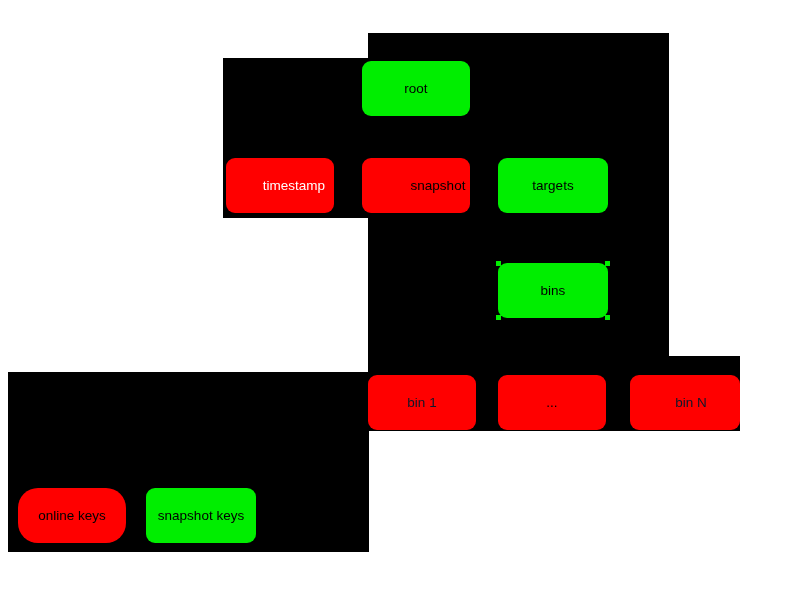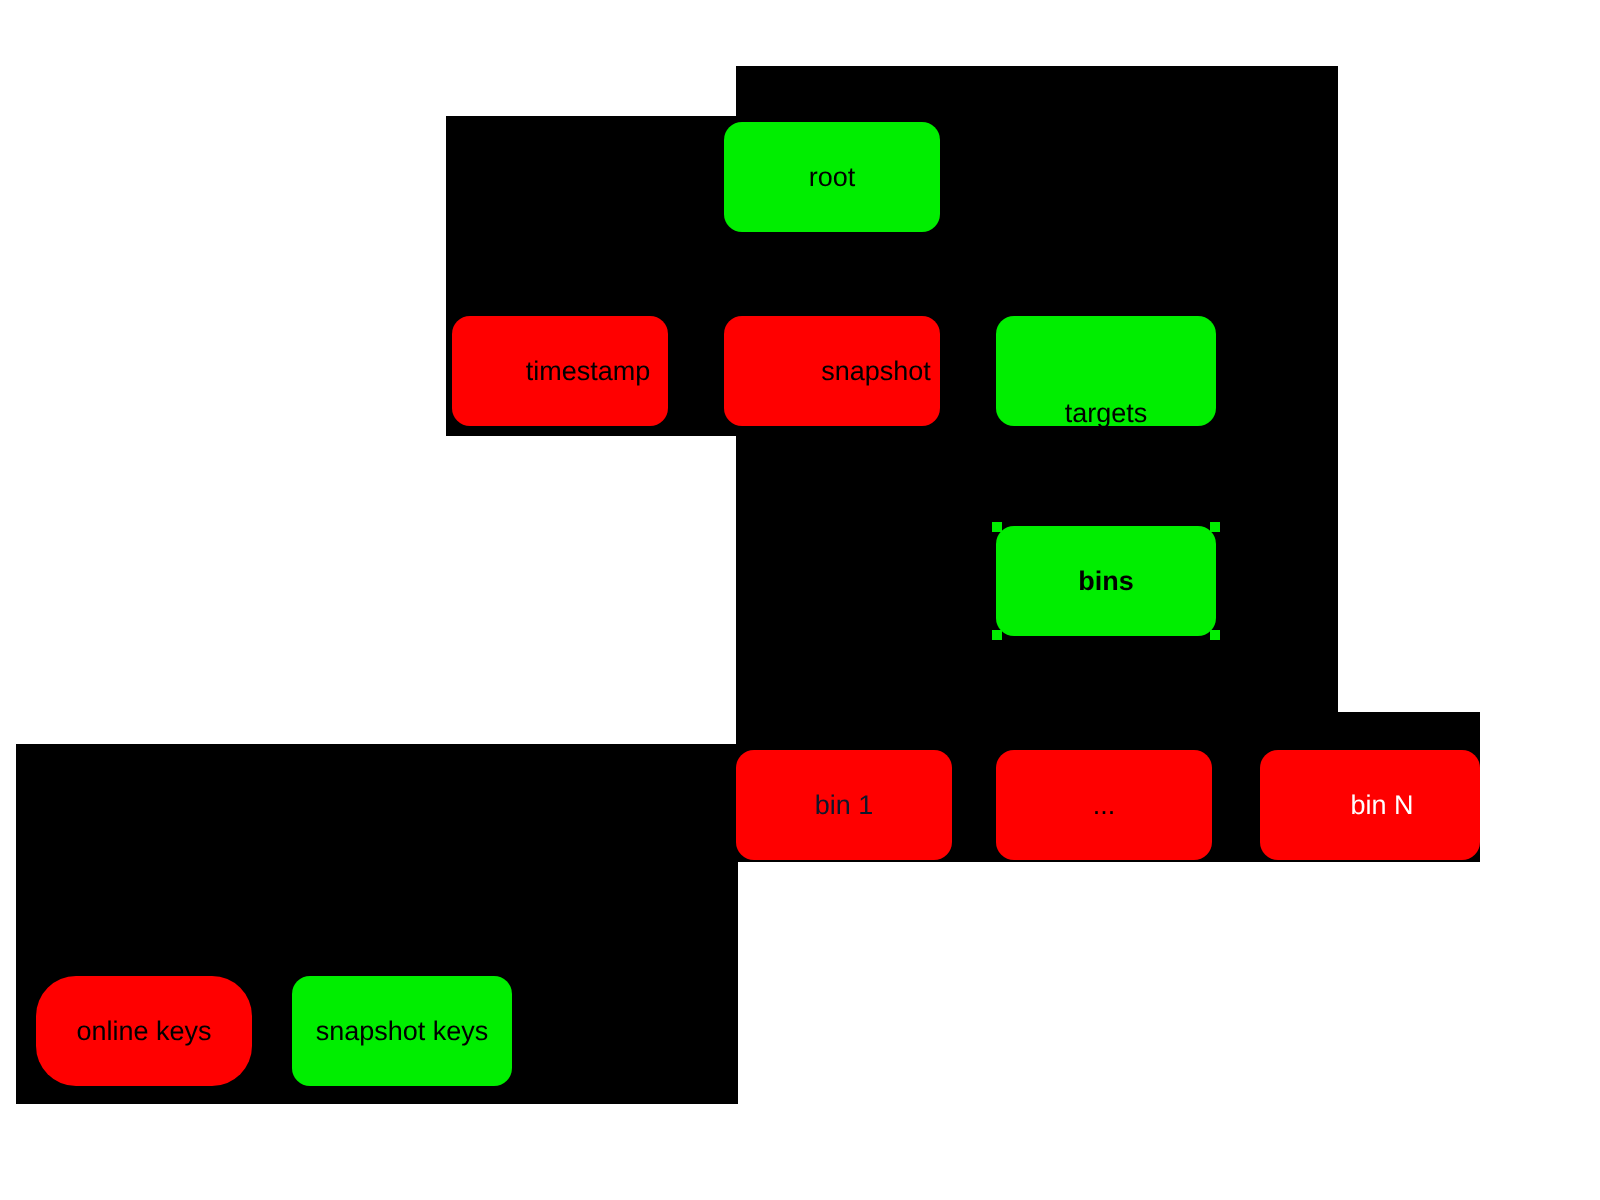--- a/index.html
+++ b/index.html
@@ -61,43 +61,43 @@
       <div class="group-box" style="left: 368px; top: 33px; width: 301px; height: 376px; background: rgb(0, 0, 0);"></div>
       <div class="group-box" style="left: 223px; top: 58px; width: 146px; height: 160px; background: rgb(0, 0, 0);"></div>
       <div class="group-box" style="left: 368px; top: 356px; width: 372px; height: 75px; background: rgb(0, 0, 0);"></div>
       <div class="group-box" style="left: 8px; top: 372px; width: 361px; height: 180px; background: rgb(0, 0, 0);"></div>
     </div>
   <div id="nodes-layer">
       <div class="node green" style="left: 362px; top: 61px; width: 108px; height: 55px; background: rgb(0, 238, 0);">
         <span class="node-label" style="color: rgb(0, 0, 0);">root</span>
       </div>
       <div class="node red" style="left: 226px; top: 158px; width: 108px; height: 55px; background: rgb(255, 0, 0);">
-        <span class="node-label" style="color: #000000; padding-left: 28px;">timestamp</span>
+        <span class="node-label" style="color: #ffffff; padding-left: 28px;">timestamp</span>
       </div>
       <div class="node red" style="left: 362px; top: 158px; width: 108px; height: 55px; background: rgb(255, 0, 0); padding-left: 44px;">
         <span class="node-label" style="color: rgb(0, 0, 0);">snapshot</span>
       </div>
-      <div class="node green" style="left: 498px; top: 158px; width: 110px; height: 55px; background: rgb(0, 238, 0); align-items: flex-end;">
+      <div class="node green" style="left: 498px; top: 158px; width: 110px; height: 55px; background: rgb(0, 238, 0);">
         <span class="node-label" style="color: rgb(0, 0, 0);">targets</span>
       </div>
-      <div class="node green" style="left: 498px; top: 263px; width: 110px; height: 55px; background: rgb(0, 238, 0); font-weight: bold;">
+      <div class="node green" style="left: 498px; top: 263px; width: 110px; height: 55px; background: rgb(0, 238, 0);">
         <span class="node-label" style="color: rgb(0, 0, 0);">bins</span>
         <span class="sel-handle tl" style="background: rgb(0, 238, 0);"></span>
         <span class="sel-handle tr" style="background: rgb(0, 238, 0);"></span>
         <span class="sel-handle bl" style="background: rgb(0, 238, 0);"></span>
         <span class="sel-handle br" style="background: rgb(0, 238, 0);"></span>
       </div>
       <div class="node red" style="left: 368px; top: 375px; width: 108px; height: 55px; background: rgb(255, 0, 0);">
         <span class="node-label" style="color: #0f172a;">bin 1</span>
       </div>
       <div class="node red" style="left: 498px; top: 375px; width: 108px; height: 55px; background: rgb(255, 0, 0);">
         <span class="node-label" style="color: rgb(0, 0, 0);">...</span>
       </div>
       <div class="node red" style="left: 630px; top: 375px; width: 110px; height: 55px; background: rgb(255, 0, 0);">
-        <span class="node-label" style="color: #ffffff; margin-left: 12px;">bin N</span>
+        <span class="node-label" style="color: #0f172a; margin-left: 12px;">bin N</span>
       </div>
       <div class="node red" style="left: 18px; top: 488px; width: 108px; height: 55px; background: rgb(255, 0, 0); border-radius: 20px;">
         <span class="node-label" style="color: rgb(0, 0, 0);">online keys</span>
       </div>
       <div class="node green" style="left: 146px; top: 488px; width: 110px; height: 55px; background: rgb(0, 238, 0);">
         <span class="node-label" style="color: rgb(0, 0, 0);">snapshot keys</span>
       </div>
     </div>
 </div>
 

